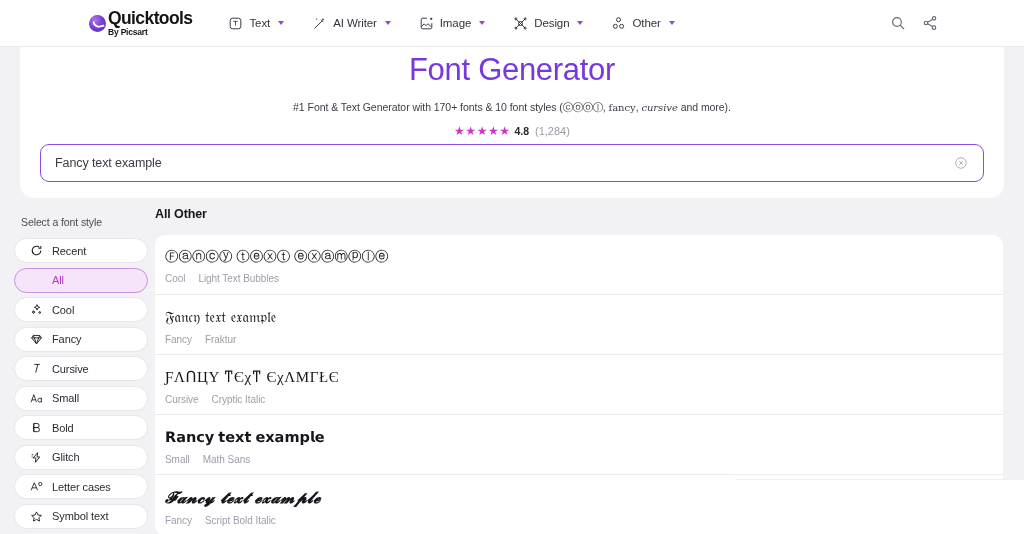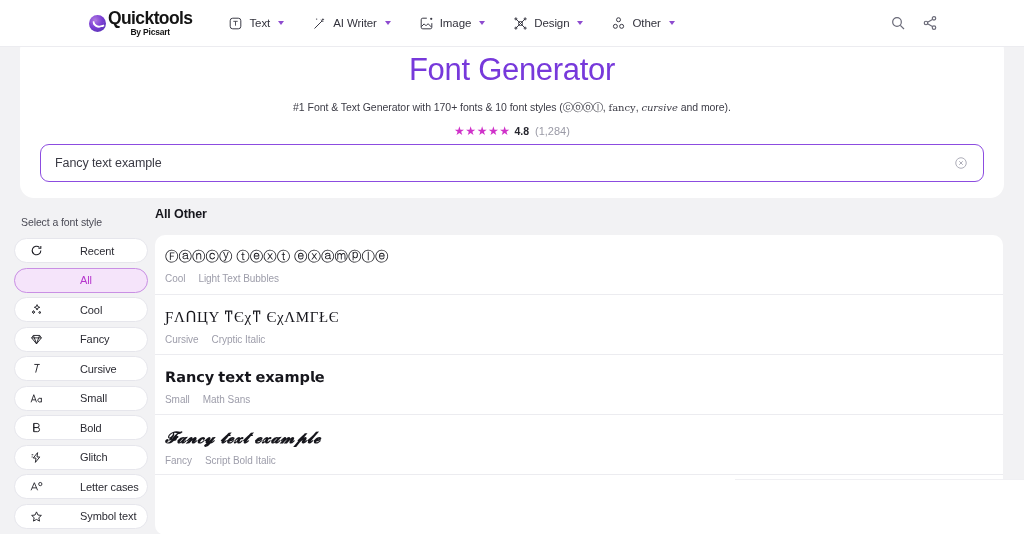--- a/index.html
+++ b/index.html
@@ -39,21 +39,21 @@
     border-radius: 0 0 0 7px;
     transform: rotate(-14deg);
   }
   .logo-text { display: flex; flex-direction: column; line-height: 1; }
   .logo-name {
     font-size: 17.5px; font-weight: 700; color: #141414;
     letter-spacing: -0.6px;
   }
   .logo-sub {
     font-size: 8.5px; font-weight: 700; color: #141414;
-    text-align: center; letter-spacing: -0.2px; margin-top: 1px;
+    text-align: left; letter-spacing: -0.2px; margin-top: 1px;
   }
 
   .nav-items { display: flex; align-items: center; margin-left: 36px; gap: 28px; }
   .nav-item {
     display: flex; align-items: center; gap: 6px;
     cursor: pointer;
   }
   .nav-icon { width: 15px; height: 15px; flex: none; color: #3a3a45; }
   .nav-icon svg { display: block; width: 15px; height: 15px; }
   .nav-label { font-size: 11.5px; color: #33333d; letter-spacing: -0.1px; }
@@ -142,21 +142,21 @@
     border-radius: 14px;
     cursor: pointer;
   }
   .style-pill.active {
     background: #f5e4fa;
     border-color: #c98fe4;
   }
   .style-pill.active .style-label { color: #b637cd; font-weight: 500; }
   .style-ic { width: 13px; height: 13px; flex: none; color: #1d1d24; }
   .style-ic svg { display: block; width: 13px; height: 13px; }
-  .style-label { font-size: 11px; color: #2b2b33; letter-spacing: -0.1px; margin-left: 28px; }
+  .style-label { font-size: 11px; color: #2b2b33; letter-spacing: -0.1px; }
 
   
   .results {
     position: absolute; left: 155px; top: 207px;
     width: 848px;
   }
   .results-head {
     font-size: 12.5px; font-weight: 700; color: #16161c;
     margin-bottom: 14px; letter-spacing: -0.1px;
   }
@@ -430,20 +430,26 @@
 
   <div class="results-card">
 
     <div class="font-row">
       <div class="font-sample bubbles">Ⓕⓐⓝⓒⓨ ⓣⓔⓧⓣ ⓔⓧⓐⓜⓟⓛⓔ</div>
       <div class="font-meta">
         <span class="cat">Cool</span><span>Light Text Bubbles</span>
       </div>
     </div>
 
+    <div class="font-row">
+      <div class="font-sample fraktur">𝔉𝔞𝔫𝔠𝔶 𝔱𝔢𝔵𝔱 𝔢𝔵𝔞𝔪𝔭𝔩𝔢</div>
+      <div class="font-meta">
+        <span class="cat">Fancy</span><span>Fraktur</span>
+      </div>
+    </div>
 
     <div class="font-row">
       <div class="font-sample cryptic">ƑΛՈЦΥ ͳЄχͳ ЄχΛΜΓŁЄ</div>
       <div class="font-meta">
         <span class="cat">Cursive</span><span>Cryptic Italic</span>
       </div>
     </div>
 
     <div class="font-row">
       <div class="font-sample mathsans">𝗥𝗮𝗻𝗰𝘆 𝘁𝗲𝘅𝘁 𝗲𝘅𝗮𝗺𝗽𝗹𝗲</div>

